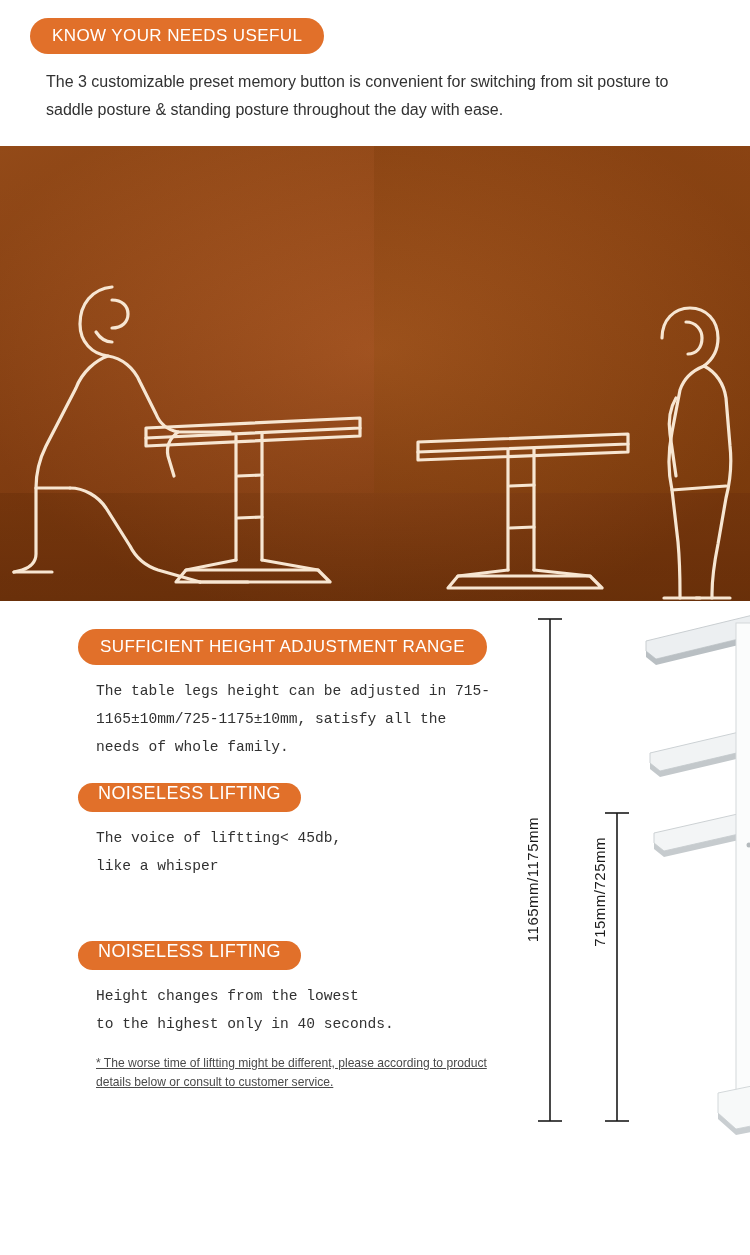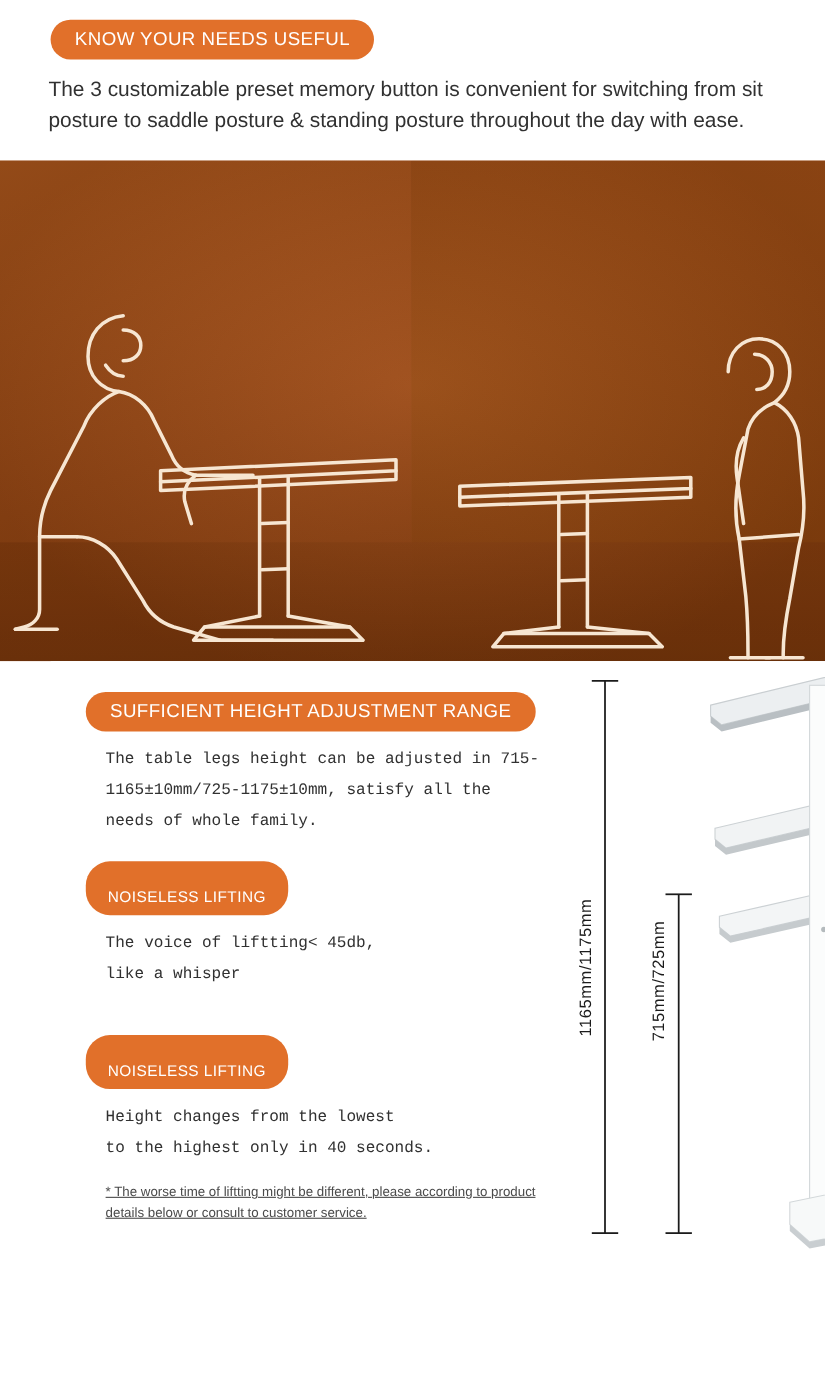--- a/index.html
+++ b/index.html
@@ -8,42 +8,42 @@
     width: 750px;
     height: 1255px;
     font-family: "Liberation Sans", sans-serif;
     background: #ffffff;
     overflow: hidden;
     position: relative;
   }
 
   
   .sec-top {
-    padding: 18px 0 0 16px;
+    padding: 18px 0 0 0;
     position: relative;
     height: 146px;
     background: #ffffff;
   }
   .pill {
     display: inline-block;
     background: #e1702a;
     color: #ffffff;
     border-radius: 22px;
     padding: 9px 22px 10px 22px;
     font-size: 17px;
     letter-spacing: 0.4px;
     line-height: 1;
     white-space: nowrap;
   }
-  .pill.small { font-size: 14px; padding: 25px 20px 10px 20px; }
+  .pill.small { font-size: 18px; padding: 1px 20px 10px 20px; }
   .sec-top .pill { margin-left: 30px; }
 
   .paragraph {
-    margin: 14px 46px 0 28px;
-    font-size: 19px;
+    margin: 14px 46px 0 46px;
+    font-size: 16px;
     line-height: 28px;
     color: #313131;
   }
 
   
   .banner {
     position: relative;
     width: 750px;
     height: 455px;
     overflow: hidden;

